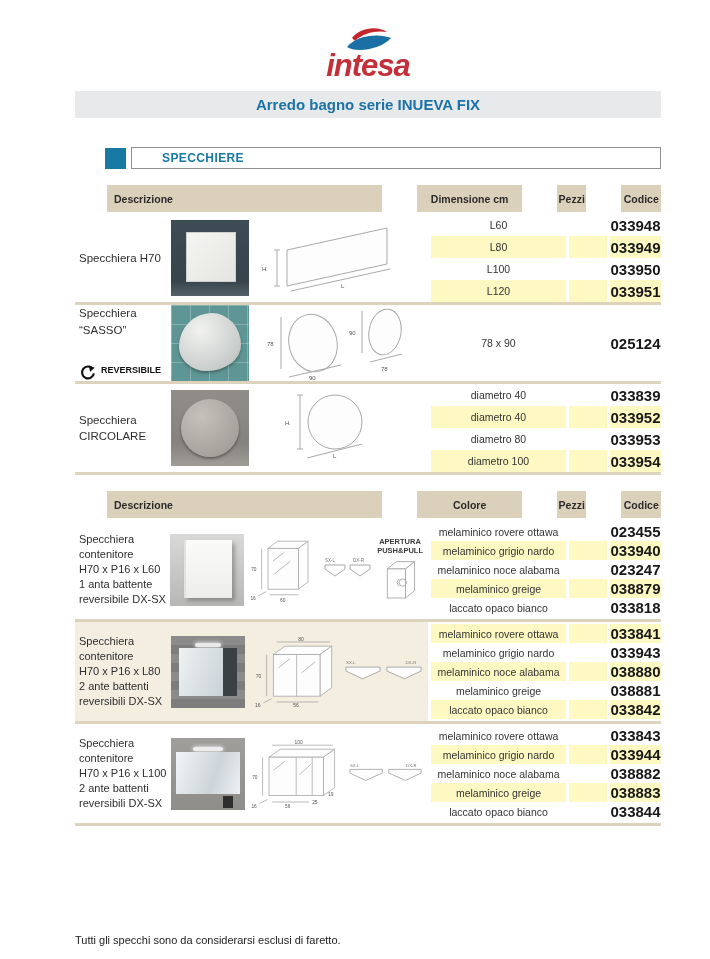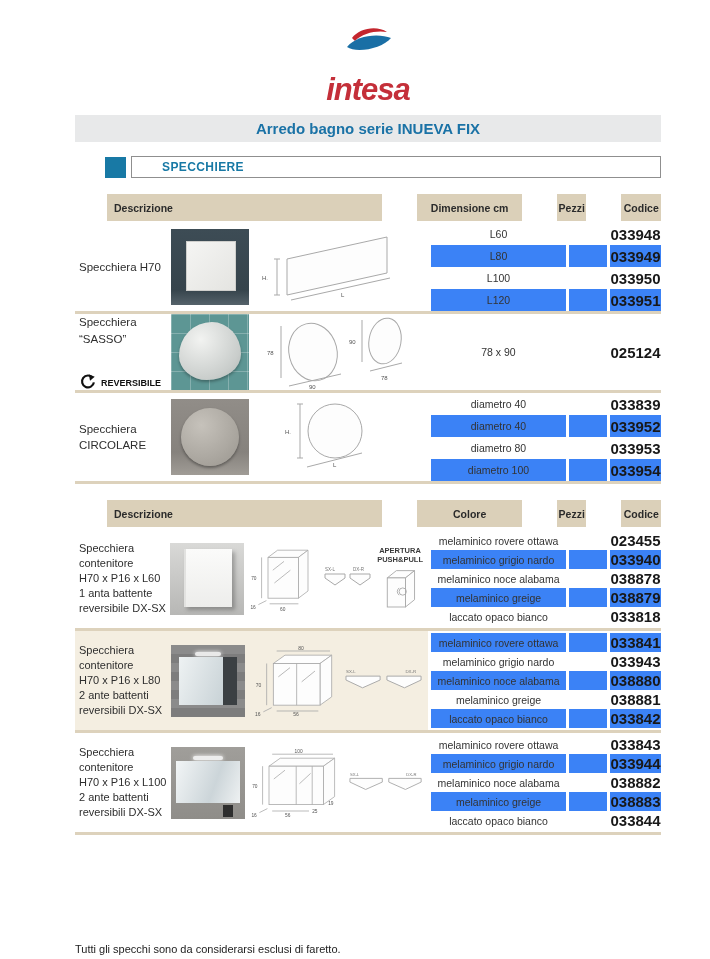--- a/index.html
+++ b/index.html
@@ -6,55 +6,55 @@
   body{
     width:710px;height:959px;background:#ffffff;
     font-family:"Liberation Sans",sans-serif;color:#2e2e2e;
     position:relative;overflow:hidden;
   }
   .content{margin-left:75px;width:586px;}
 
   
   .logo{padding-top:26px;text-align:center;line-height:1;}
   .logo-swoosh{display:block;margin:0 auto -2px auto;}
-  .logo-word{font-size:31px;font-weight:bold;font-style:italic;color:#c42f39;letter-spacing:-1px;margin-top:24px;}
+  .logo-word{font-size:31px;font-weight:bold;font-style:italic;color:#c42f39;letter-spacing:-1px;}
 
   
   .band{margin-top:10px;height:27px;background:#e8e9ea;display:flex;align-items:center;justify-content:center;}
   .band span{font-weight:bold;color:#1a72a6;font-size:15px;}
 
   
-  .sect{margin-top:14px;display:flex;align-items:center;gap:5px;padding-left:30px;}
+  .sect{margin-top:29px;display:flex;align-items:center;gap:5px;padding-left:30px;}
   .sq{width:21px;height:21px;background:#1879a5;flex:0 0 auto;}
   .sbox{flex:1;border:1px solid #8f8f8f;height:20px;display:flex;align-items:center;padding-left:30px;}
   .sbox span{color:#1879a5;font-weight:bold;font-size:12px;letter-spacing:.4px;}
 
   
   .tbl{margin-top:16px;}
   .thead{display:flex;gap:3px;height:27px;font-weight:bold;font-size:10.5px;color:#2b2b2b;margin-bottom:2px;}
   .th{background:#dbd0b9;display:flex;align-items:center;justify-content:center;margin-left:32px;}
   .th.desc{width:353px;justify-content:flex-start;padding-left:7px;box-sizing:border-box;}
   .w-dim{width:135px;} .w-pez{width:38px;} .w-cod{width:51px;}
 
   .group{display:flex;gap:3px;border-bottom:3px solid #ddd2bc;}
   .gdesc{width:353px;display:flex;align-items:center;box-sizing:border-box;}
   .gdesc.tint{background:#f4eee1;}
   .grows{width:230px;display:flex;flex-direction:column;justify-content:center;}
   .row{display:flex;gap:3px;height:22px;}
   .t2 .row{height:19px;}
   .cell{display:flex;align-items:center;justify-content:center;font-size:10.5px;color:#333;}
   .ccod{font-weight:bold;font-size:15px;color:#181818;}
-  .row.s .cell{background:#3b82f6;}
+  .row.s .cell{background:#fef9c3;}
 
   .h-a{min-height:88px;} .h-b{min-height:76px;} .h-c{min-height:88px;}
   .t2 .group{min-height:99px;}
 
   .gname{width:96px;padding-left:4px;box-sizing:border-box;font-size:11.5px;line-height:1.4;}
   .t2 .gname{font-size:11px;line-height:1.35;}
-  .badge{display:flex;align-items:flex-end;gap:5px;margin-top:26px;}
+  .badge{display:flex;align-items:flex-start;gap:5px;margin-top:26px;}
   .badge span{font-size:9px;font-weight:bold;color:#111;}
 
   
   .photo{width:78px;height:76px;flex:0 0 auto;position:relative;overflow:hidden;}
   .ph-h70{background:linear-gradient(180deg,#3d4c55 0%,#36444c 80%,#55626a 100%);}
   .ph-h70 .mir{position:absolute;left:15px;top:12px;width:48px;height:48px;background:linear-gradient(135deg,#f5f5f3,#e4e4e1);border:1px solid #cfcfcc;}
   .ph-sasso{background-color:#5d9694;background-image:linear-gradient(rgba(255,255,255,.25) 1px,transparent 1px),linear-gradient(90deg,rgba(255,255,255,.25) 1px,transparent 1px);background-size:19px 19px;}
   .ph-sasso .peb{position:absolute;left:8px;top:8px;width:62px;height:58px;background:radial-gradient(circle at 35% 30%,#f2f3f1,#c9cdcb 70%,#aeb4b2);border-radius:53% 47% 55% 45% / 58% 55% 45% 42%;box-shadow:0 2px 3px rgba(0,0,0,.3);}
   .ph-circ{background:linear-gradient(180deg,#918d88,#86827d 70%,#a09c96);}
   .ph-circ .cir{position:absolute;left:10px;top:9px;width:58px;height:58px;border-radius:50%;background:radial-gradient(circle at 35% 30%,#c6c2bb,#a5a19a 75%);box-shadow:0 2px 3px rgba(0,0,0,.35);}
@@ -296,21 +296,21 @@
           <div class="cell w-cod ccod">023455</div>
         </div>
         <div class="row s">
           <div class="cell w-dim">melaminico grigio nardo</div>
           <div class="cell w-pez"></div>
           <div class="cell w-cod ccod">033940</div>
         </div>
         <div class="row">
           <div class="cell w-dim">melaminico noce alabama</div>
           <div class="cell w-pez"></div>
-          <div class="cell w-cod ccod">038878</div>
+          <div class="cell w-cod ccod">023247</div>
         </div>
         <div class="row s">
           <div class="cell w-dim">melaminico greige</div>
           <div class="cell w-pez"></div>
           <div class="cell w-cod ccod">038879</div>
         </div>
         <div class="row">
           <div class="cell w-dim">laccato opaco bianco</div>
           <div class="cell w-pez"></div>
           <div class="cell w-cod ccod">033818</div>

